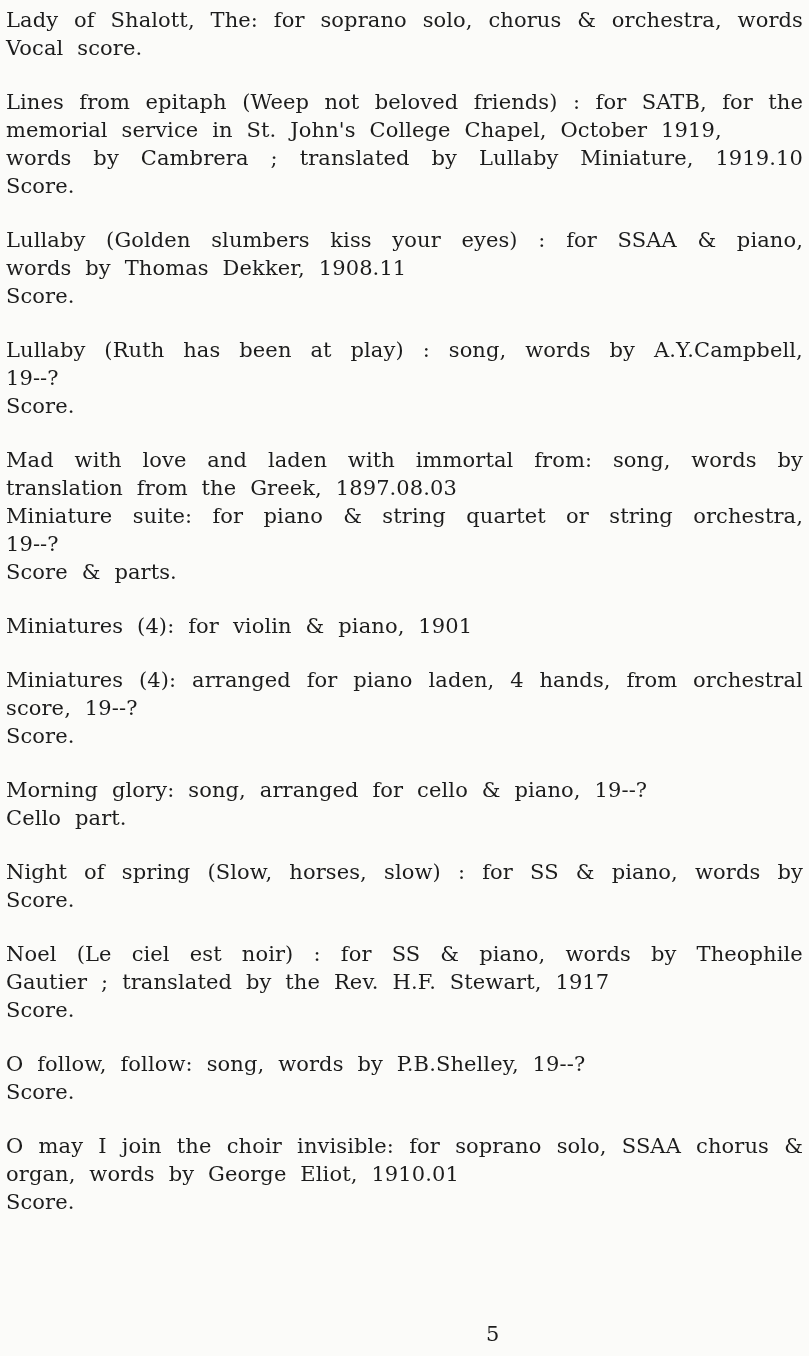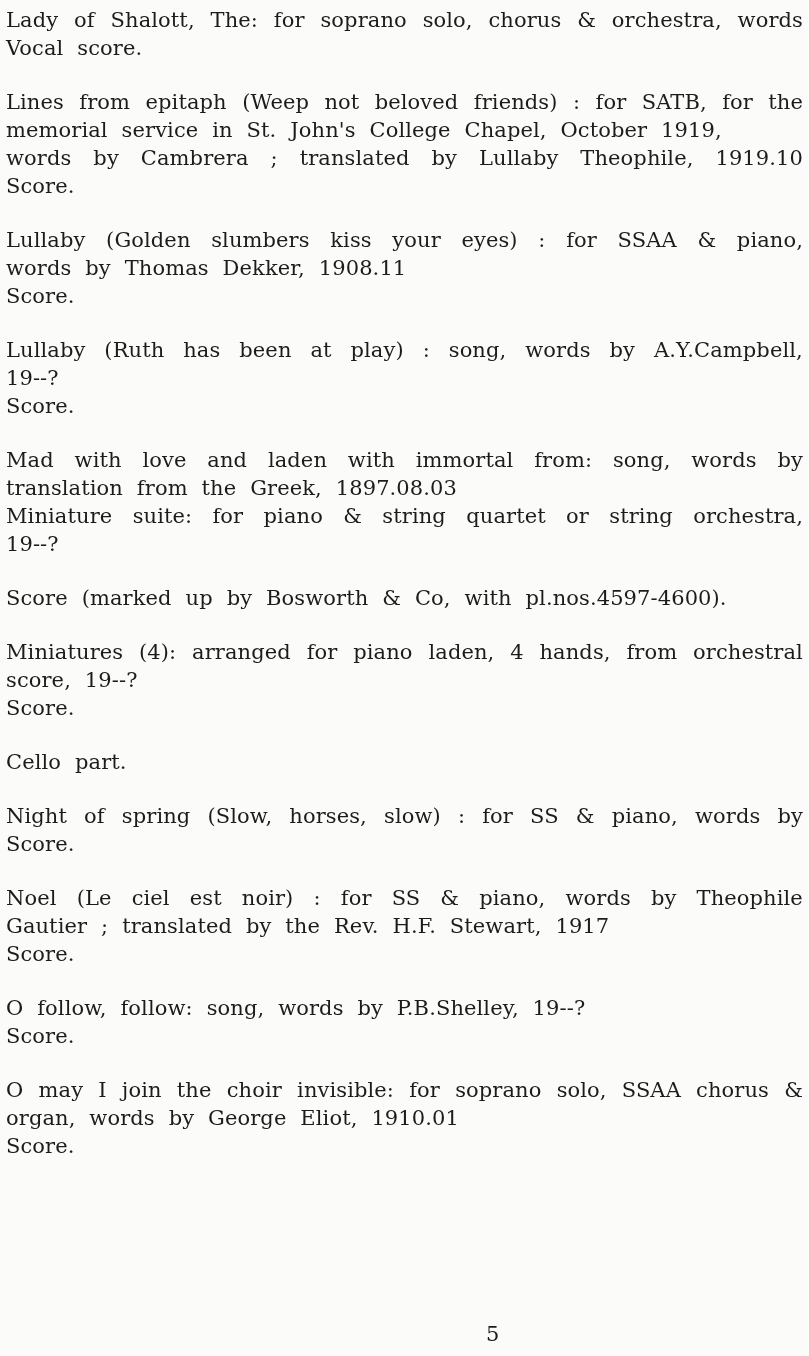--- a/index.html
+++ b/index.html
@@ -90,21 +90,21 @@
         </div>
         <div class="line">memorial service in St. John's College Chapel, October 1919,</div>
         <div class="line full">
           <span>words</span>
           <span>by</span>
           <span>Cambrera</span>
           <span>;</span>
           <span>translated</span>
           <span>by</span>
           <span>Lullaby</span>
-          <span>Theophile,</span>
+          <span>Miniature,</span>
           <span>1919.10</span>
         </div>
         <div class="line">Score.</div>
       </div>
       <div class="entry">
         <div class="line full">
           <span>Lullaby</span>
           <span>(Golden</span>
           <span>slumbers</span>
           <span>kiss</span>
@@ -157,41 +157,43 @@
           <span>for</span>
           <span>piano</span>
           <span>&amp;</span>
           <span>string</span>
           <span>quartet</span>
           <span>or</span>
           <span>string</span>
           <span>orchestra,</span>
         </div>
         <div class="line">19--?</div>
-      </div>
-      <div class="entry">
-        <div class="line">Score (marked up by Bosworth &amp; Co, with pl.nos.4597-4600).</div>
+        <div class="line">Score &amp; parts.</div>
+      </div>
+      <div class="entry">
+        <div class="line">Miniatures (4): for violin &amp; piano, 1901</div>
       </div>
       <div class="entry">
         <div class="line full">
           <span>Miniatures</span>
           <span>(4):</span>
           <span>arranged</span>
           <span>for</span>
           <span>piano</span>
           <span>laden,</span>
           <span>4</span>
           <span>hands,</span>
           <span>from</span>
           <span>orchestral</span>
         </div>
         <div class="line">score, 19--?</div>
         <div class="line">Score.</div>
       </div>
       <div class="entry">
+        <div class="line">Morning glory: song, arranged for cello &amp; piano, 19--?</div>
         <div class="line">Cello part.</div>
       </div>
       <div class="entry">
         <div class="line full">
           <span>Night</span>
           <span>of</span>
           <span>spring</span>
           <span>(Slow,</span>
           <span>horses,</span>
           <span>slow)</span>

